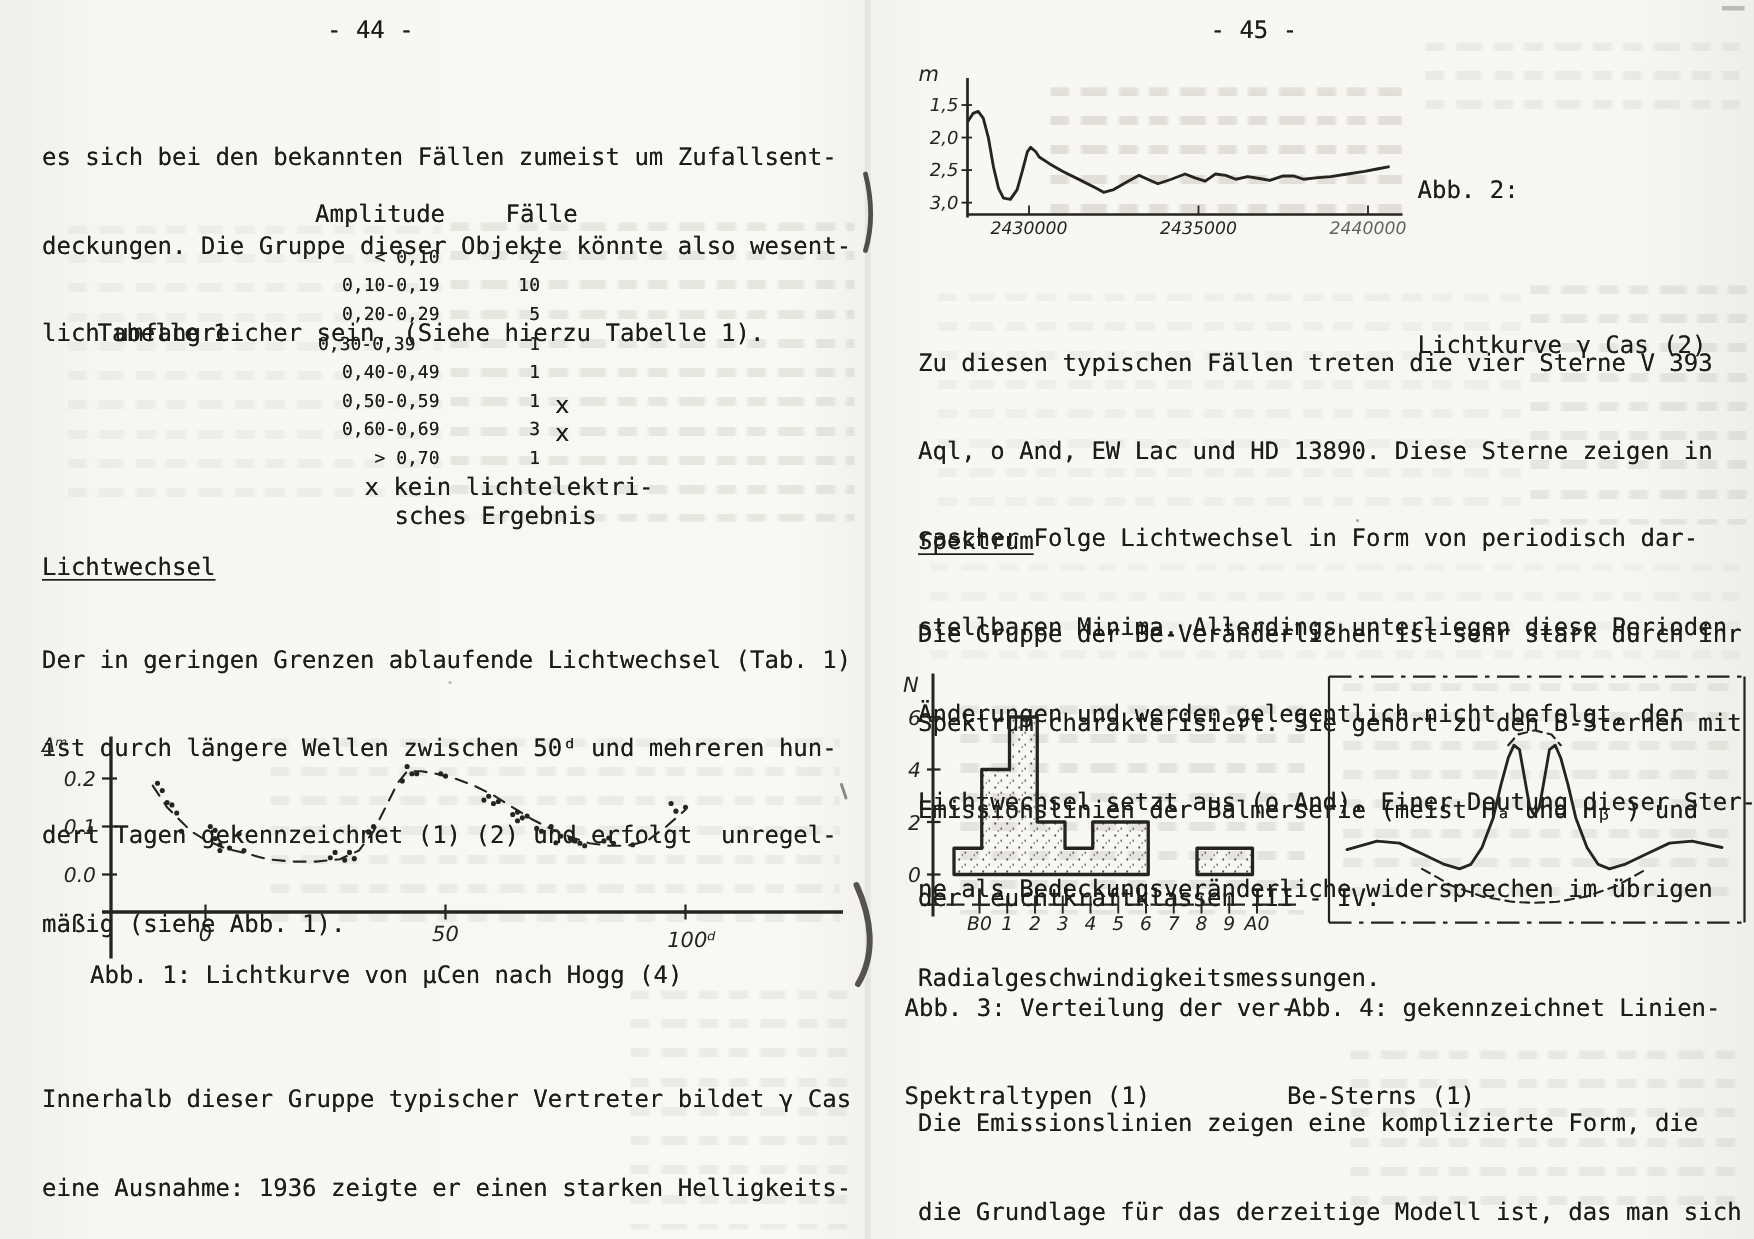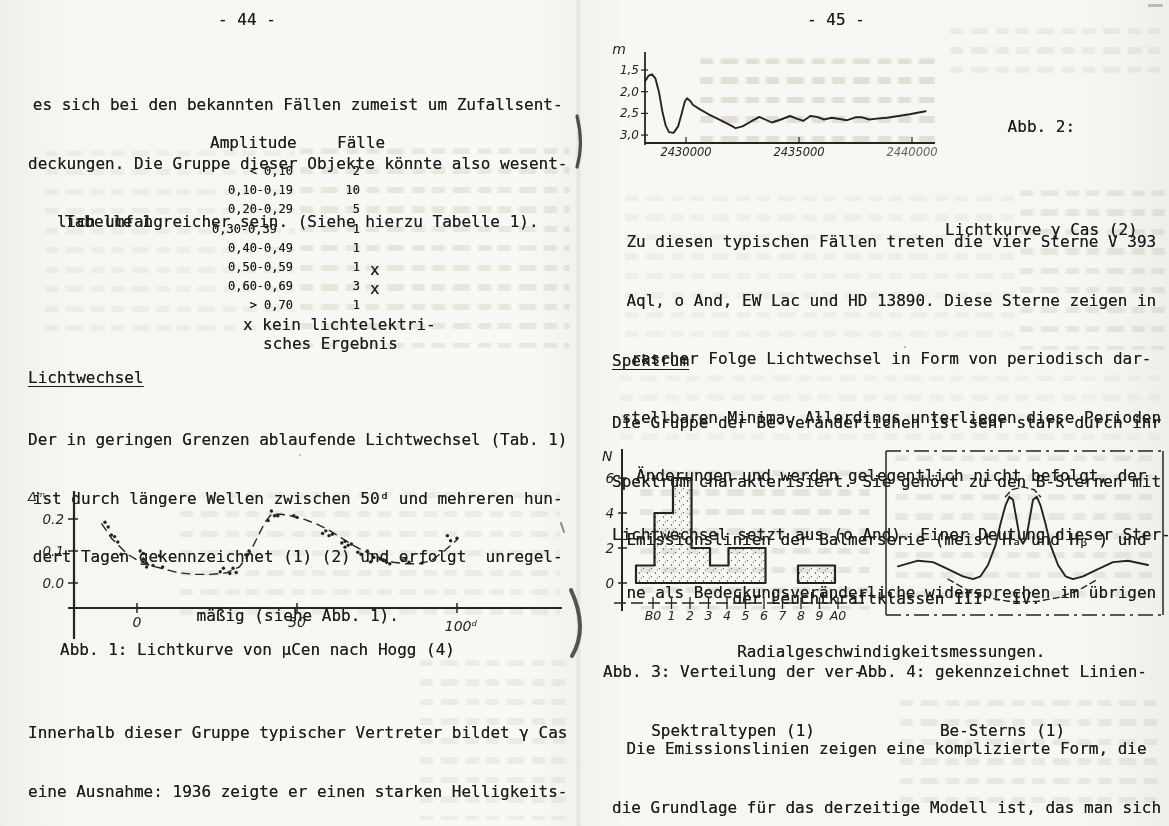--- a/index.html
+++ b/index.html
@@ -1,21 +1,21 @@
 <!DOCTYPE html>
 <html><head>
 <meta charset="utf-8">
 <style>
   html,body{margin:0;padding:0;background:#e8e7e3;}
   #page{position:relative;width:1169px;height:826px;overflow:hidden;
     background:linear-gradient(90deg,#f0efeb 0%,#f7f6f2 6%,#f9f8f4 45%,#f2f1ed 49.5%,#f8f7f3 54%,#f7f6f2 93%,#efeeea 100%);
     font-family:"DejaVu Sans Mono","Liberation Mono",monospace;color:#1d1c1a;}
   .t{position:absolute;white-space:pre;font-size:16px;line-height:19.5px;
      text-shadow:0 0 .4px rgba(30,28,24,.75);}
-  .t div{height:19.5px;text-align:center;}
+  .t div{height:19.5px;}
   .heading{text-decoration:underline;text-underline-offset:3px;}
   .cellR{position:absolute;text-align:right;white-space:pre;font-size:12px;text-shadow:0 0 .4px rgba(30,28,24,.75);}
   .cellL{position:absolute;white-space:pre;font-size:16px;text-shadow:0 0 .4px rgba(30,28,24,.75);}
   svg{position:absolute;overflow:visible;}
   .bleed{position:absolute;pointer-events:none;
     background:repeating-linear-gradient(90deg,#86826f 0 13px,transparent 13px 21px,#86826f 21px 38px,transparent 38px 46px,#86826f 46px 59px,transparent 59px 66px);
     -webkit-mask:repeating-linear-gradient(180deg,#000 0 6px,transparent 6px 19.5px);
     mask:repeating-linear-gradient(180deg,#000 0 6px,transparent 6px 19.5px);
     filter:blur(1.2px);}
 </style>

